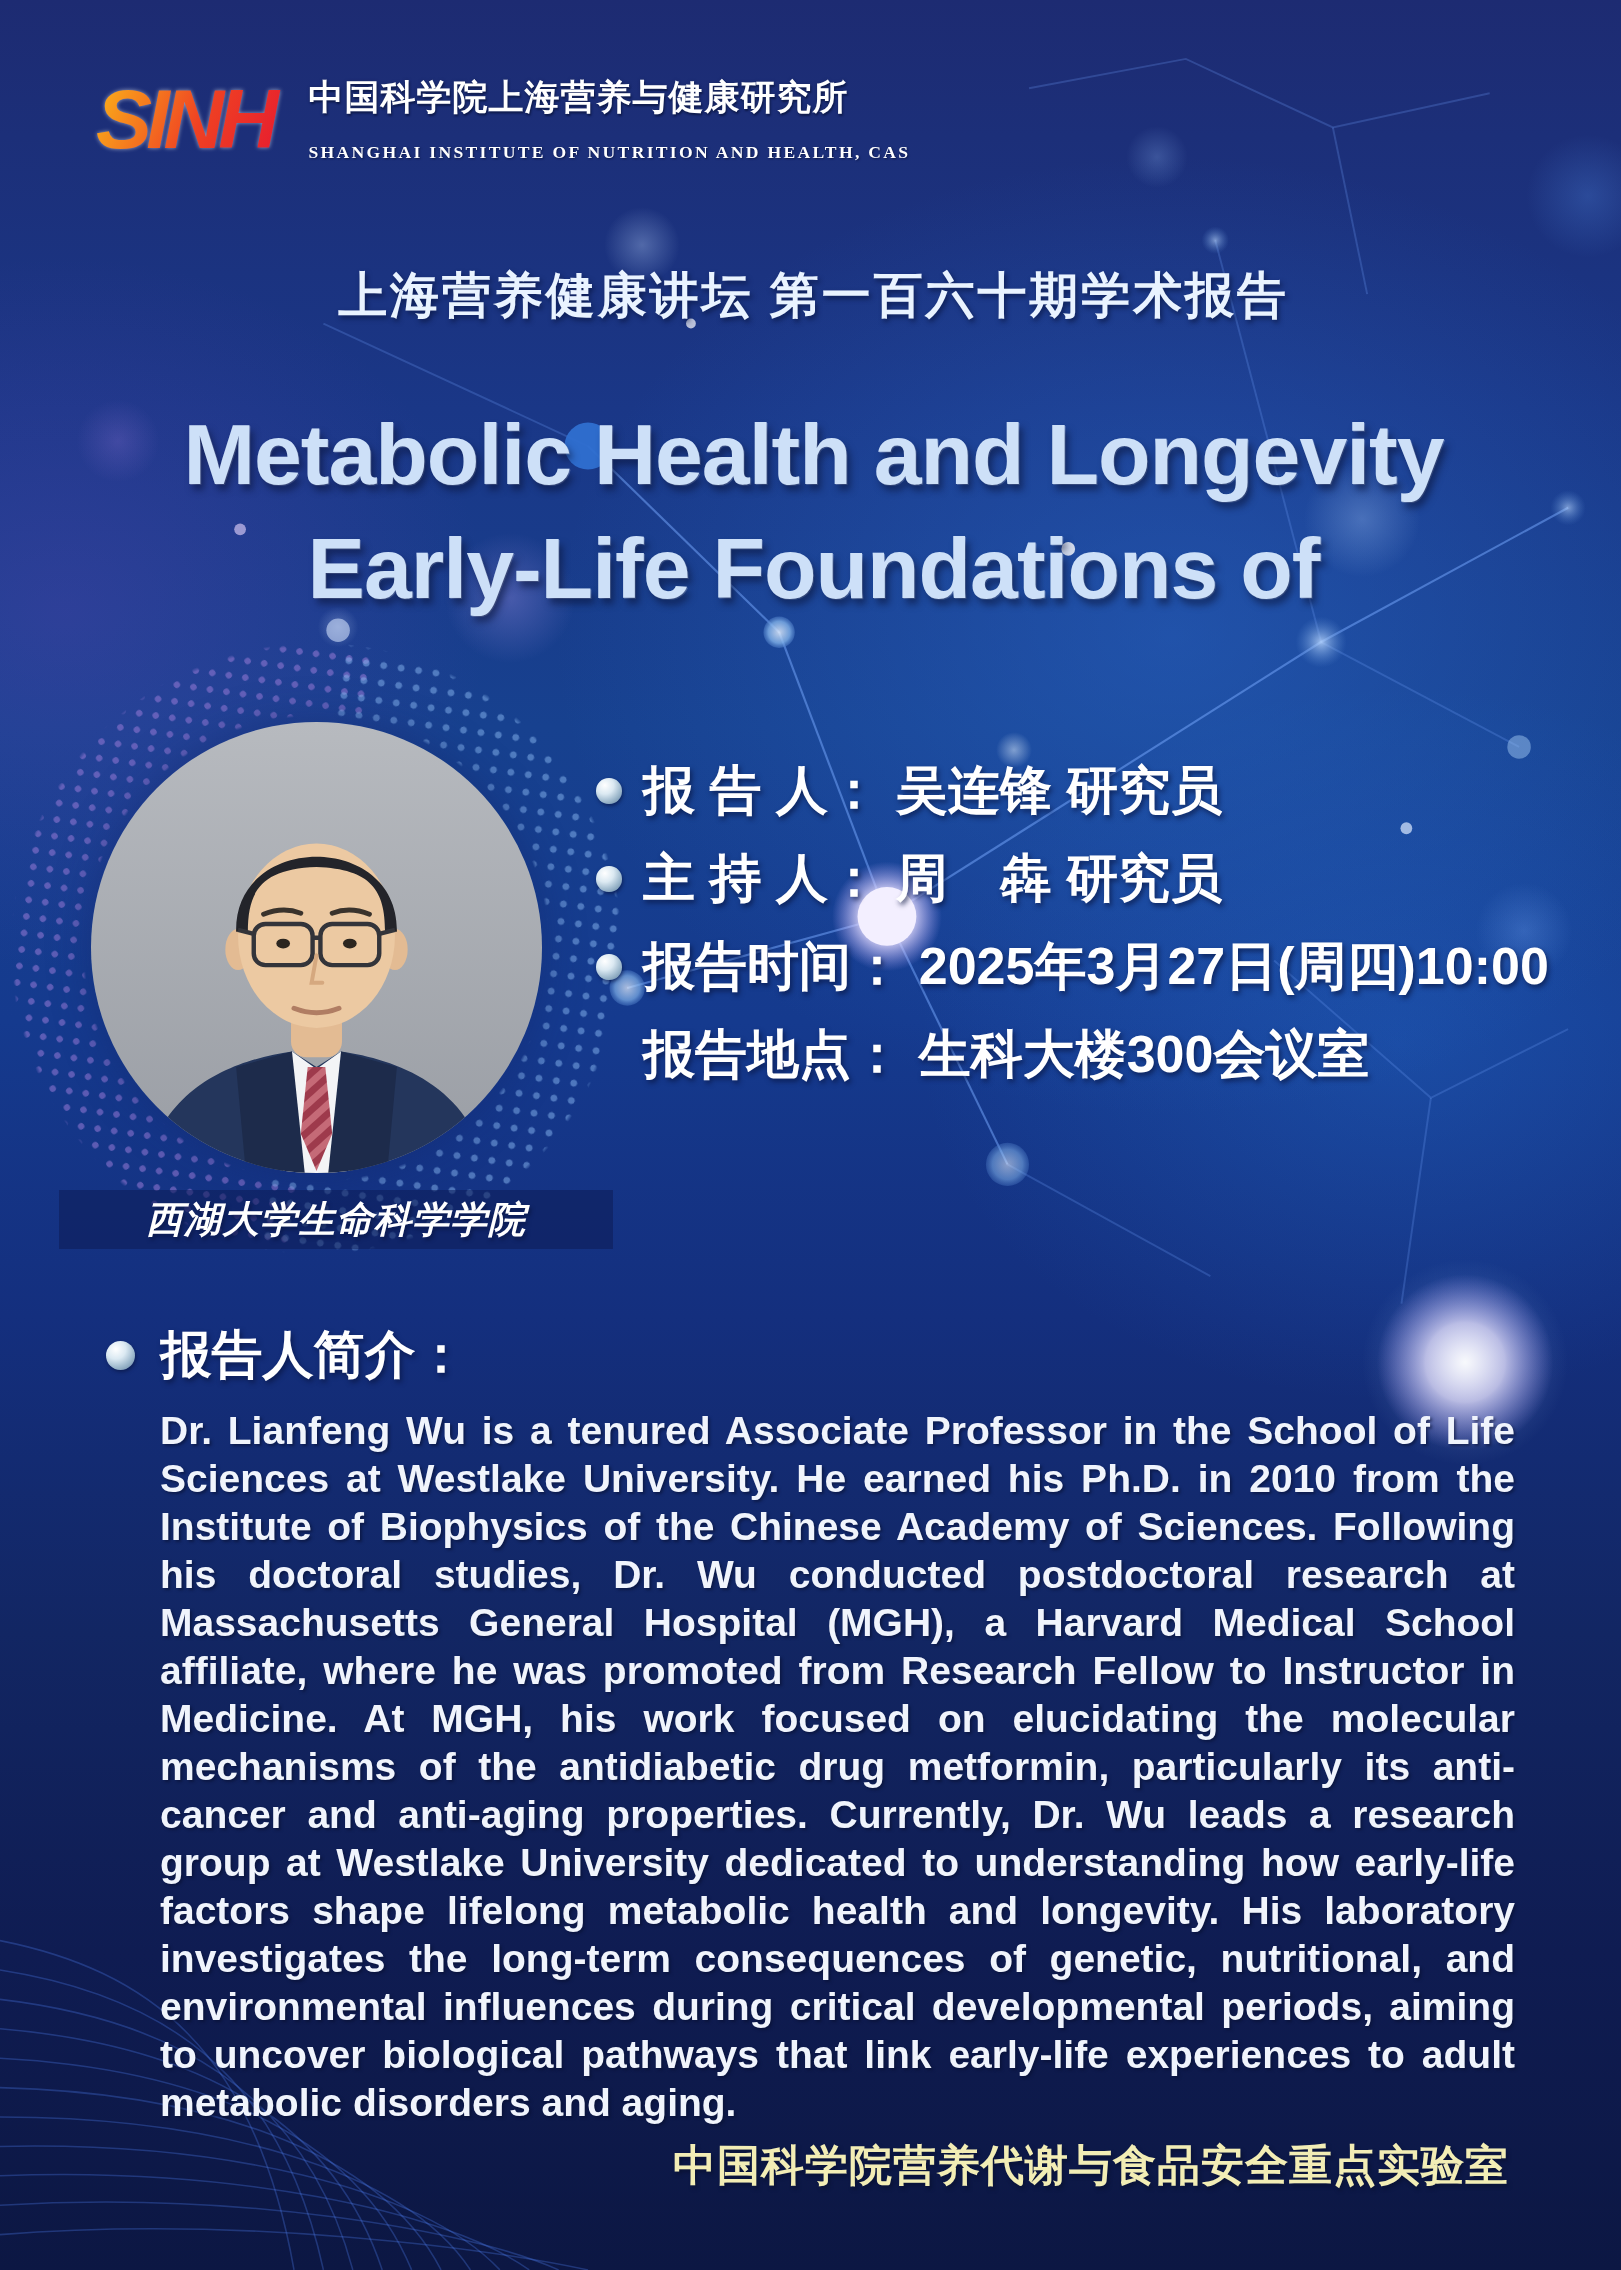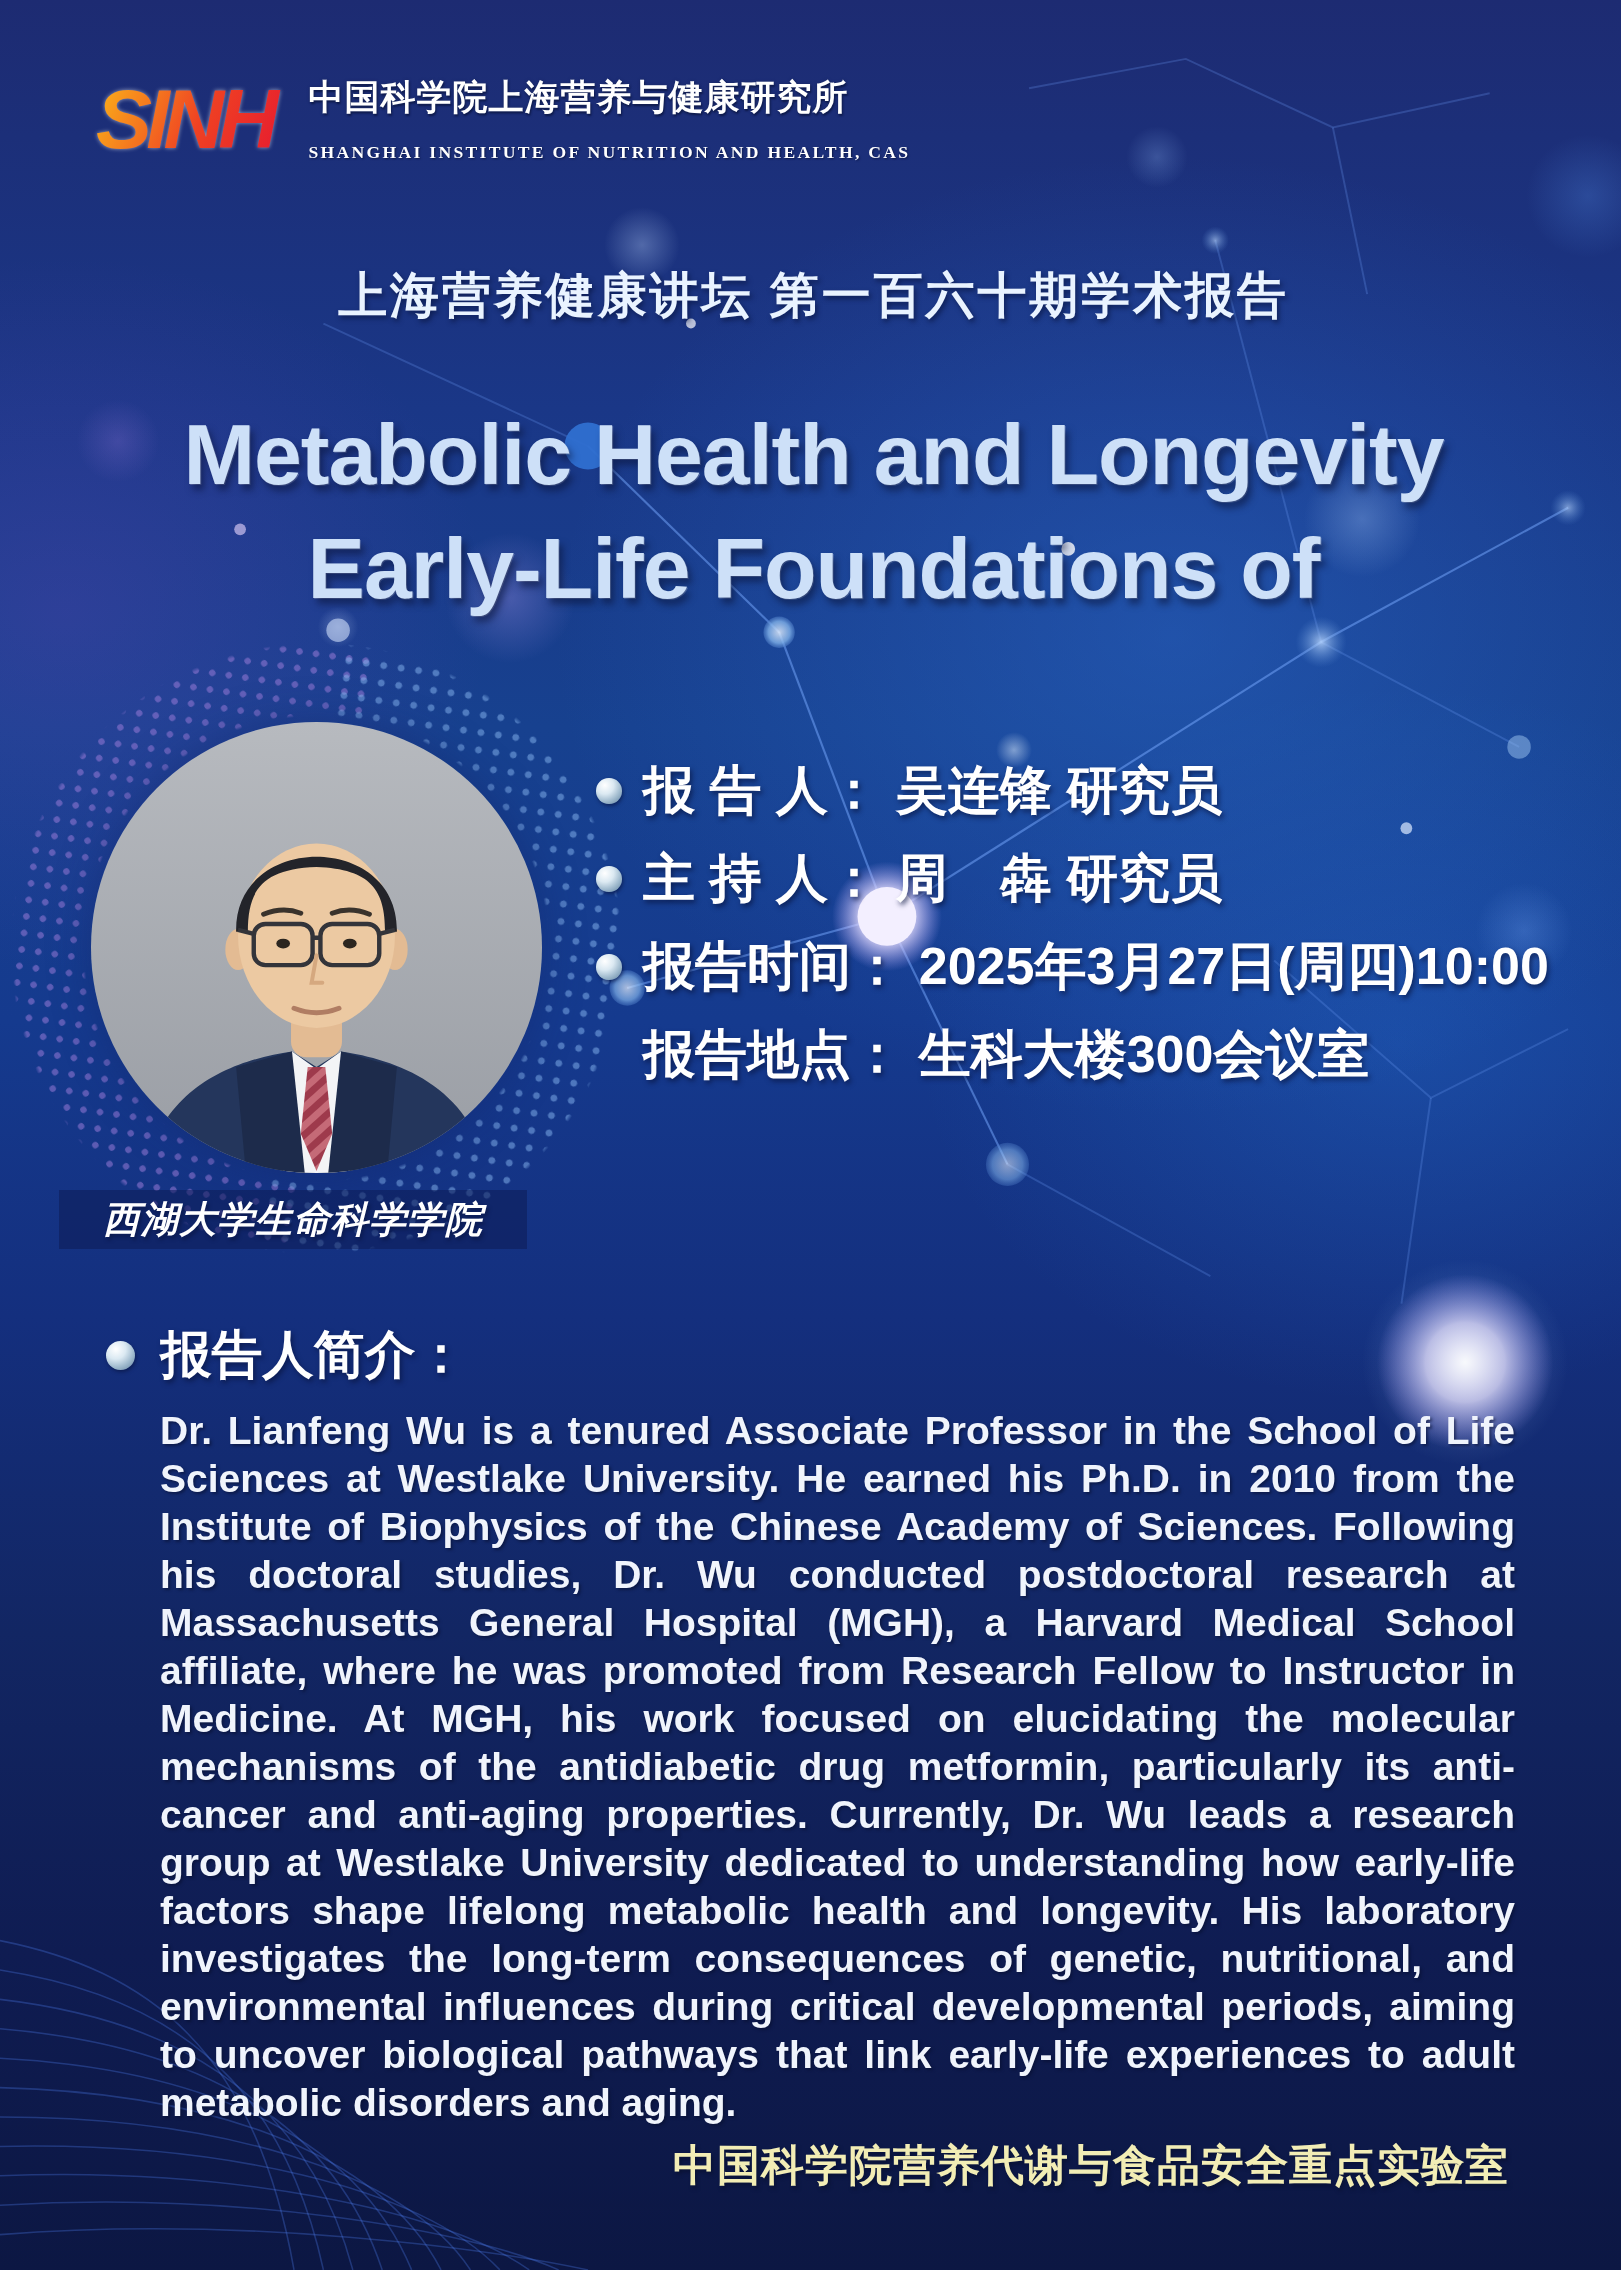--- a/index.html
+++ b/index.html
@@ -60,21 +60,21 @@
   .photo{position:absolute;left:91px;top:722px;width:451px;height:451px;border-radius:50%;
     overflow:hidden;box-shadow:0 0 39px rgba(20,40,110,.5);}
   .photo svg{display:block;}
   .cap1{position:absolute;left:69px;top:1113px;width:534px;height:71px;
     display:flex;align-items:center;justify-content:center;
     background:linear-gradient(90deg,rgba(70,110,200,0) 0%,rgba(90,140,230,.5) 32%,rgba(130,180,255,.5) 66%,rgba(70,110,200,.06) 100%);}
   .cap-name{font-size:43px;font-weight:bold;font-style:italic;color:#fff;
     text-shadow:2px 2.9px 3.9px rgba(8,18,60,.6);}
   .cap-title{font-size:34px;font-weight:bold;font-style:italic;color:#fff;margin-left:19.6px;
     text-shadow:2px 2.9px 3.9px rgba(8,18,60,.6);}
-  .cap2{position:absolute;left:59px;top:1190px;width:468px;height:59px;
+  .cap2{position:absolute;left:59px;top:1190px;width:554px;height:59px;
     display:flex;align-items:center;justify-content:center;
     background:rgba(12,28,85,.55);
     font-size:37px;font-weight:bold;font-style:italic;color:#fff;letter-spacing:1px;
     text-shadow:2px 2.9px 3.9px rgba(8,18,60,.6);}
   
   .details{position:absolute;left:596px;top:747px;margin:0;padding:0;list-style:none;}
   .details .row{height:88px;display:flex;align-items:center;}
   .dot{width:25.5px;height:25.5px;border-radius:50%;flex:0 0 auto;margin-right:21.6px;
     background:radial-gradient(circle at 34% 28%, #ffffff 0%, #dbe9f2 35%, #9db8cc 65%, #5d7d9a 100%);
     box-shadow:1px 2px 3.9px rgba(8,18,60,.6);}

